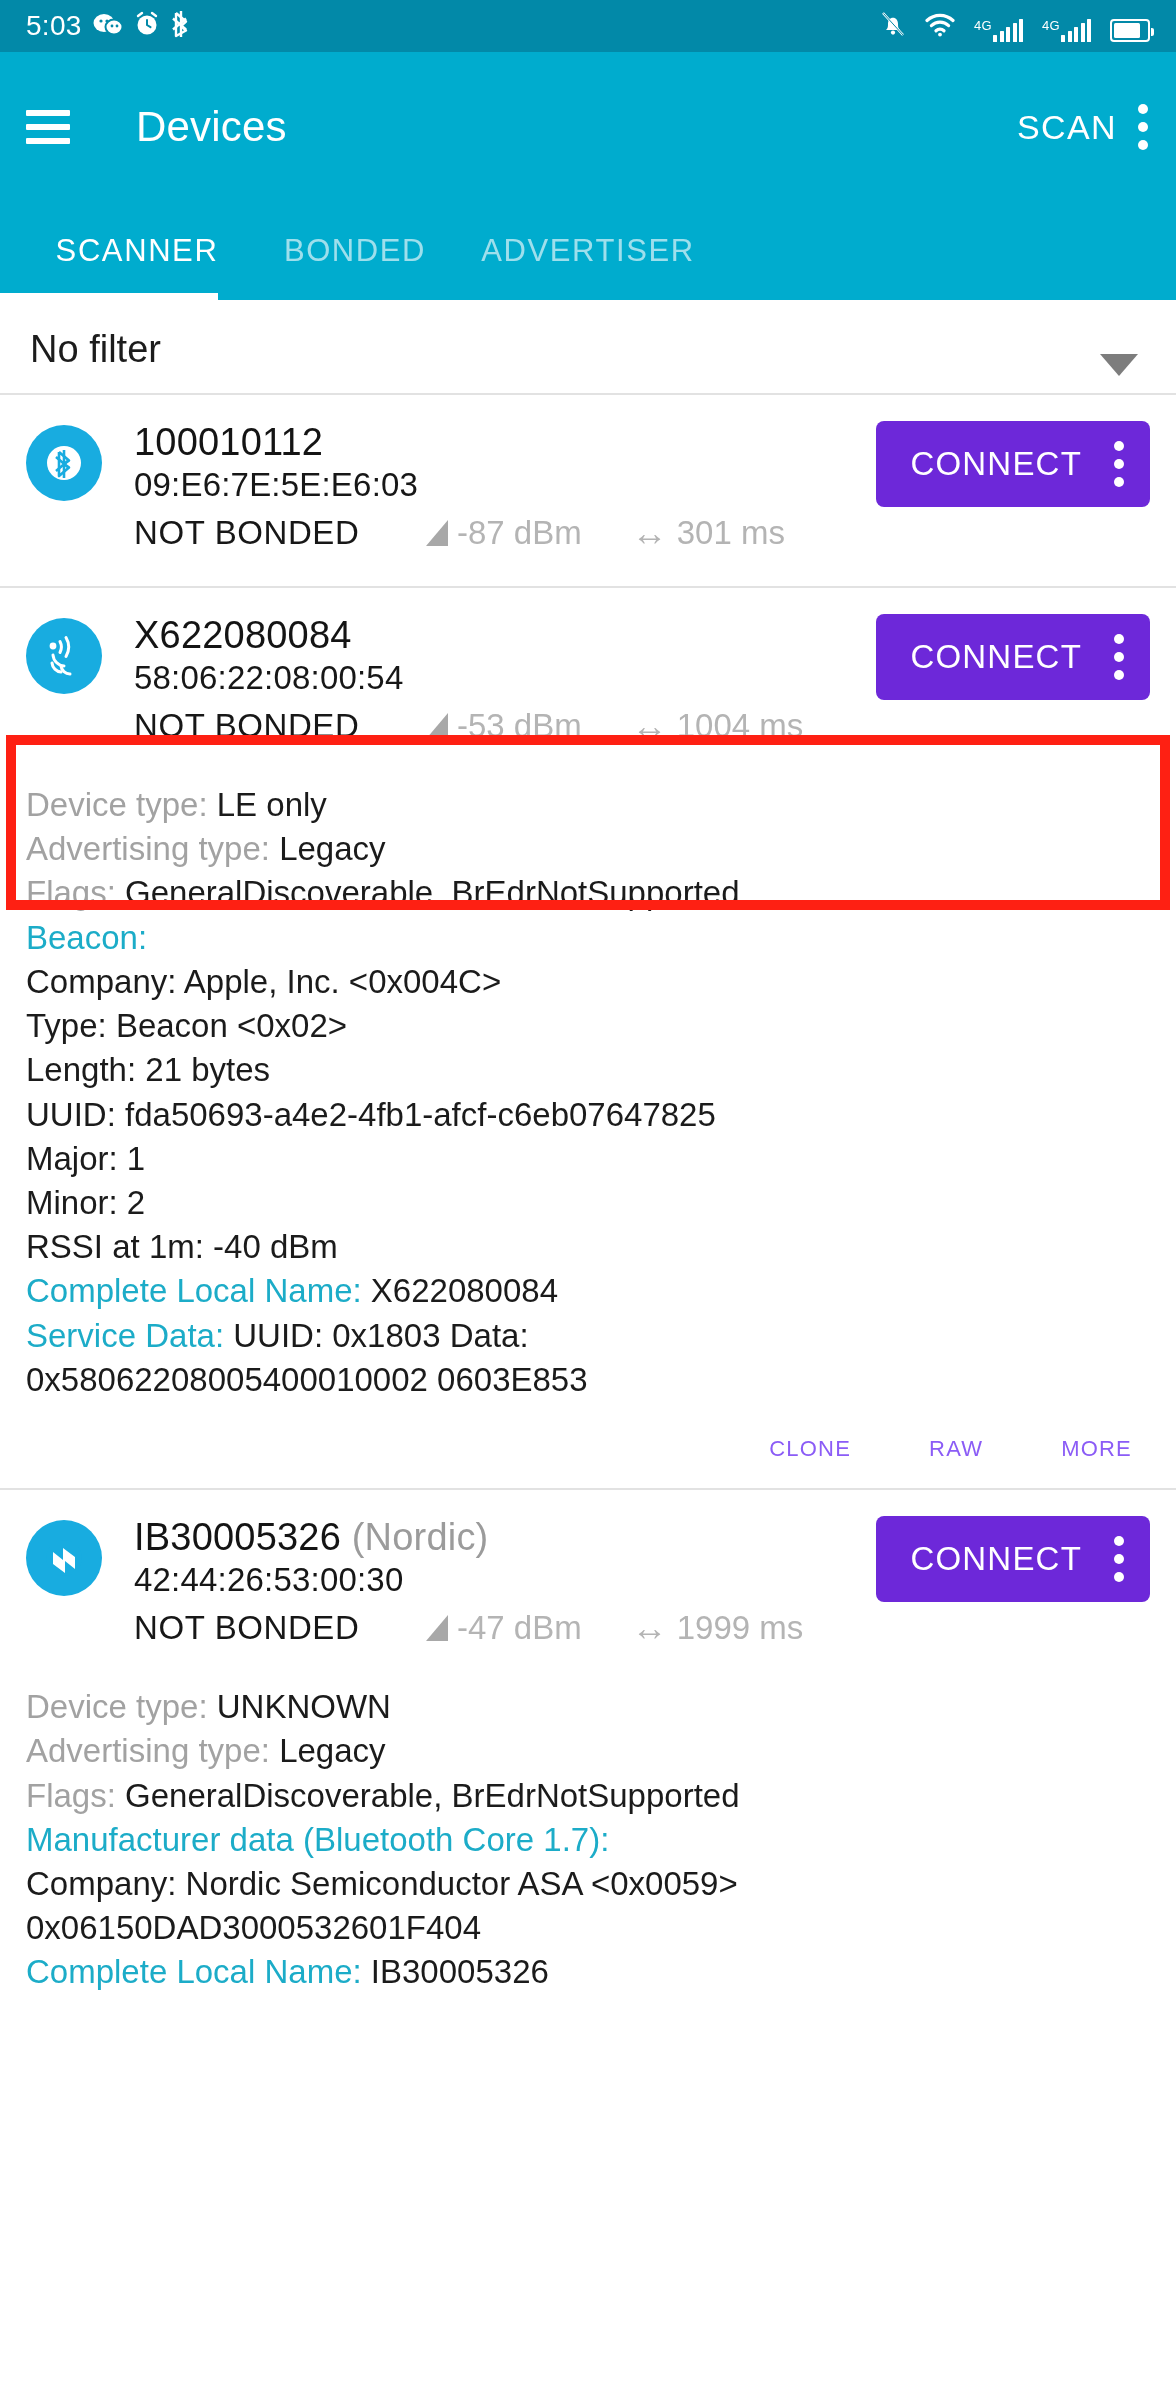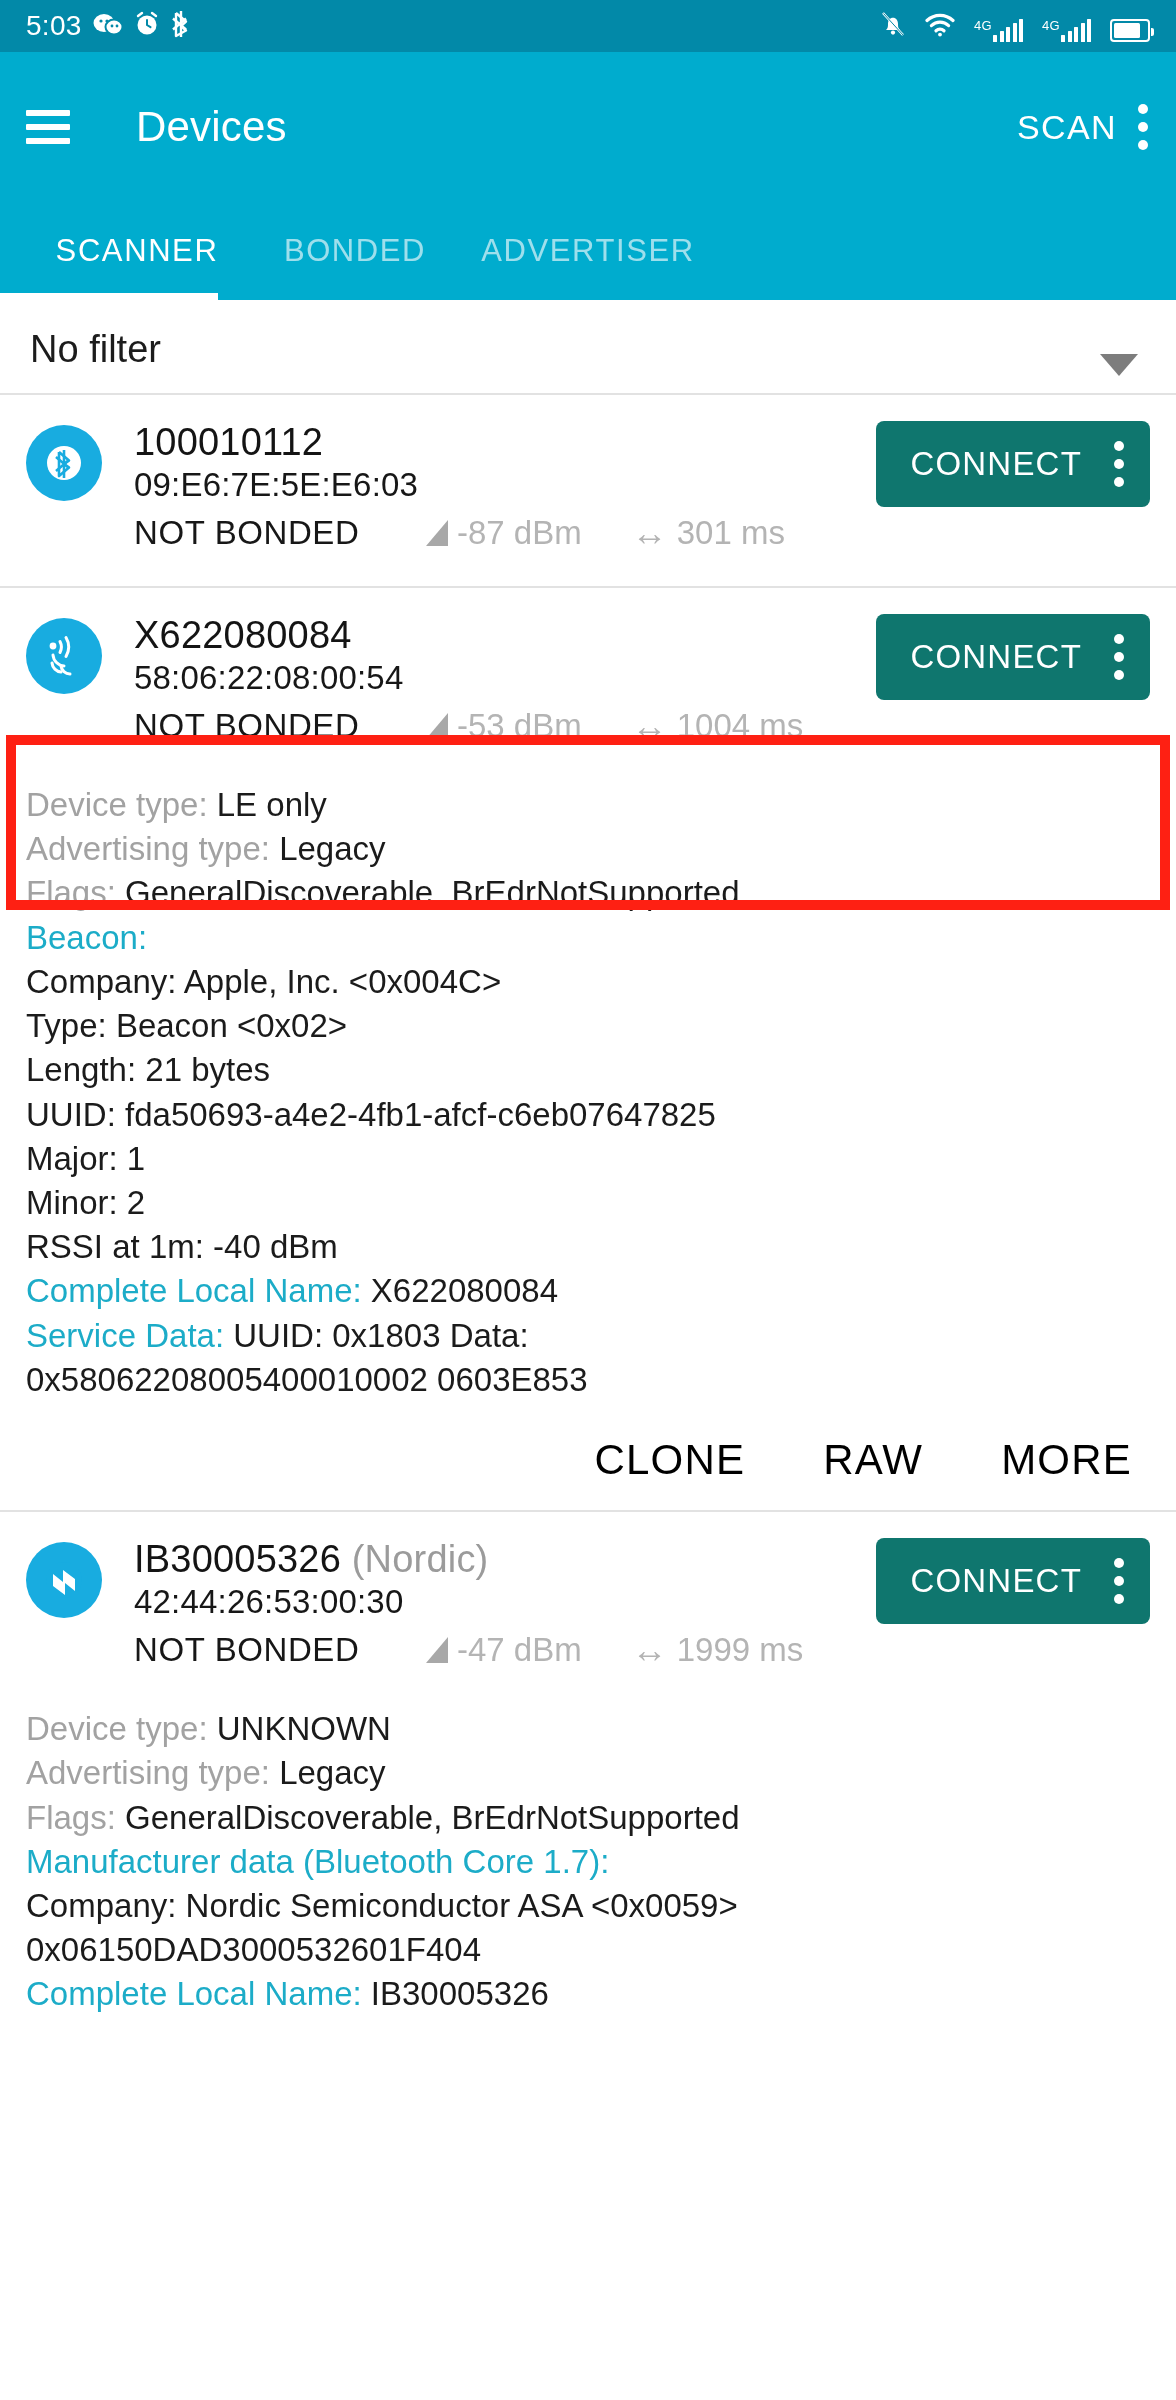--- a/index.html
+++ b/index.html
@@ -119,40 +119,40 @@
   .stat { display:flex; align-items:center; color:#b4b4b4; font-size:33px; gap:9px; }
   .stat.interval { margin-left:50px; }
   .tri {
     width:0; height:0; border-left:22px solid transparent;
     border-bottom:26px solid #a8a8a8; display:inline-block;
   }
   .arrows { color:#b4b4b4; font-size:36px; line-height:1; }
 
   .connect-wrap { flex:0 0 auto; margin-left:14px; }
   .connect {
-    background:#0f766e; color:#fff; border:none; border-radius:8px;
+    background:#6d28d9; color:#fff; border:none; border-radius:8px;
     height:86px; padding:0 24px 0 34px; display:flex; align-items:center;
     gap:32px; cursor:pointer; font-family:inherit;
   }
   .connect span { font-size:33px; letter-spacing:1.2px; }
   .connect .kebab i { background:#fff; }
 
   
   .details { padding:38px 26px 0 26px; }
   .dline { font-size:33px; color:#1b1b1b; line-height:1.34; }
   .dline .lbl { color:#a2a2a2; }
   .dline .lbl-accent { color:#1cacc8; }
   .dline.accent-only { color:#1cacc8; }
 
   .actions {
     display:flex; justify-content:flex-end; gap:78px;
     padding:34px 44px 26px 0;
   }
   .actions .act {
-    color:#000000; font-size:42px; letter-spacing:1.2px; cursor:pointer;
+    color:#8b5cf6; font-size:22px; letter-spacing:1.2px; cursor:pointer;
   }
 
   
   .highlight-box {
     position:absolute; left:6px; top:735px; width:1164px; height:175px;
     border:10px solid #fe2013; pointer-events:none; z-index:50;
   }
 </style>
 </head>
 <body>

